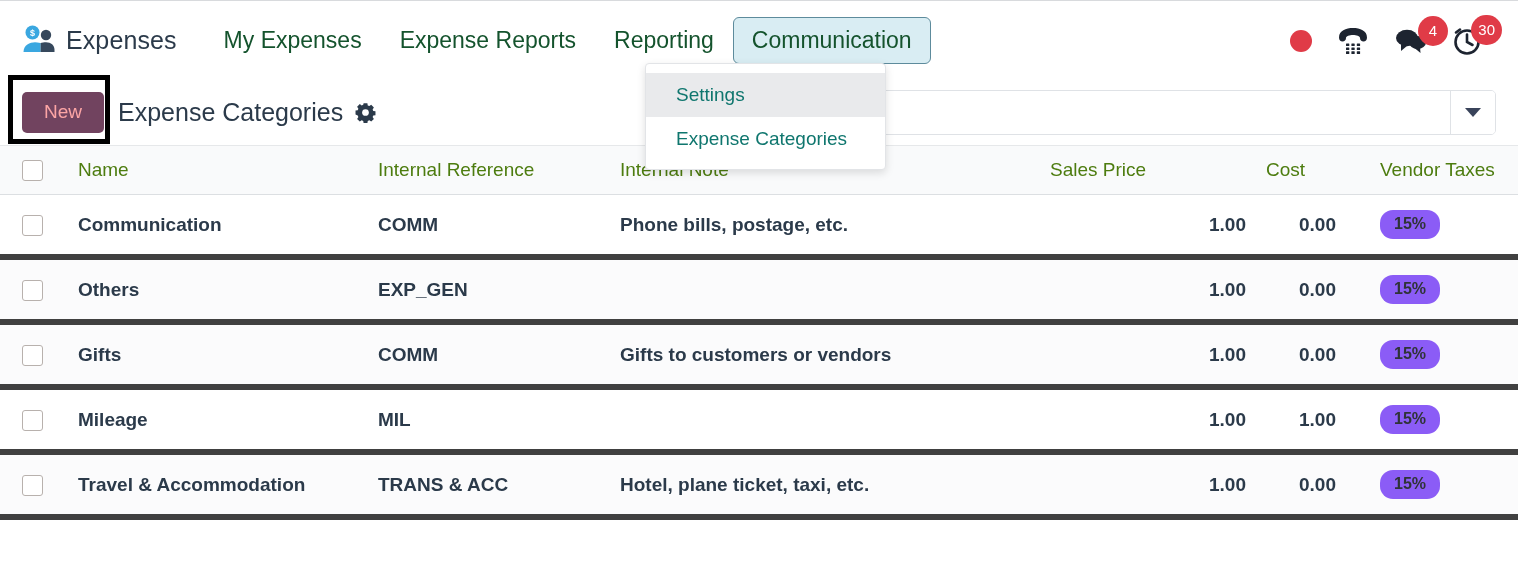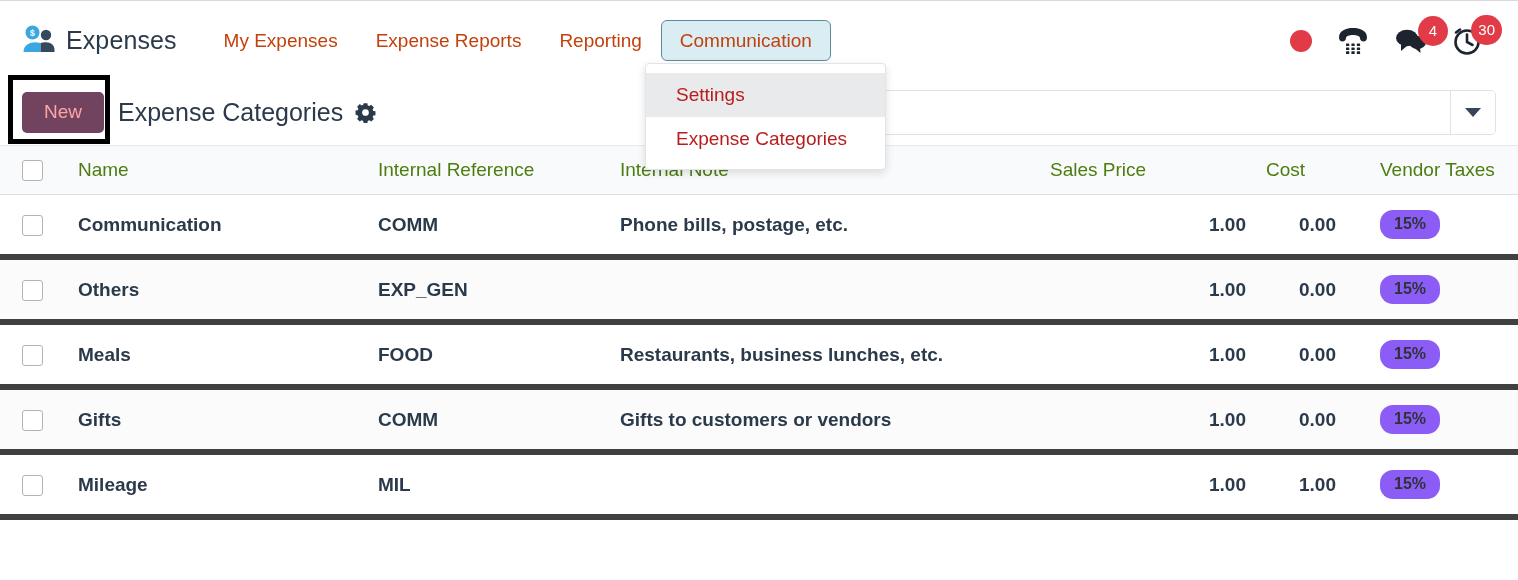--- a/index.html
+++ b/index.html
@@ -43,22 +43,22 @@
     font-size: 25px;
     color: #2b3a4a;
     letter-spacing: .1px;
     margin-right: 28px;
     white-space: nowrap;
   }
 
   .nav-items { display: flex; align-items: center; gap: 0; }
 
   .nav-item {
-    font-size: 19px;
-    color: #c2410c;
+    font-size: 23px;
+    color: #14532d;
     padding: 8px 18px;
     white-space: nowrap;
     cursor: pointer;
     border: 1px solid transparent;
     border-radius: 5px;
     line-height: 1.25;
   }
 
   .nav-item.active {
     background: #d9edf3;
@@ -179,21 +179,21 @@
     background: #ffffff;
     border: 1px solid #e2e4e7;
     border-radius: 4px;
     box-shadow: 0 3px 9px rgba(0,0,0,.13);
     padding: 9px 0;
     z-index: 60;
   }
 
   .dropdown-item {
     font-size: 19px;
-    color: #b91c1c;
+    color: #0f766e;
     padding: 9px 14px 9px 30px;
     white-space: nowrap;
     cursor: pointer;
     line-height: 1.35;
   }
 
   .dropdown-item.hovered { background: #e9eaec; }
 
   
   .list-wrap { position: relative; z-index: 10; }
@@ -398,29 +398,20 @@
         <tr class="alt">
           <td class="col-check"><span class="checkbox"></span></td>
           <td class="col-name">Others</td>
           <td class="col-ref">EXP_GEN</td>
           <td class="col-note"></td>
           <td class="col-price">1.00</td>
           <td class="col-cost">0.00</td>
           <td class="col-tax"><span class="tax-pill">15%</span></td>
         </tr>
 
-        <tr>
-          <td class="col-check"><span class="checkbox"></span></td>
-          <td class="col-name">Meals</td>
-          <td class="col-ref">FOOD</td>
-          <td class="col-note">Restaurants, business lunches, etc.</td>
-          <td class="col-price">1.00</td>
-          <td class="col-cost">0.00</td>
-          <td class="col-tax"><span class="tax-pill">15%</span></td>
-        </tr>
 
         <tr class="alt">
           <td class="col-check"><span class="checkbox"></span></td>
           <td class="col-name">Gifts</td>
           <td class="col-ref">COMM</td>
           <td class="col-note">Gifts to customers or vendors</td>
           <td class="col-price">1.00</td>
           <td class="col-cost">0.00</td>
           <td class="col-tax"><span class="tax-pill">15%</span></td>
         </tr>
@@ -428,20 +419,29 @@
         <tr>
           <td class="col-check"><span class="checkbox"></span></td>
           <td class="col-name">Mileage</td>
           <td class="col-ref">MIL</td>
           <td class="col-note"></td>
           <td class="col-price">1.00</td>
           <td class="col-cost">1.00</td>
           <td class="col-tax"><span class="tax-pill">15%</span></td>
         </tr>
 
+        <tr class="alt">
+          <td class="col-check"><span class="checkbox"></span></td>
+          <td class="col-name">Travel &amp; Accommodation</td>
+          <td class="col-ref">TRANS &amp; ACC</td>
+          <td class="col-note">Hotel, plane ticket, taxi, etc.</td>
+          <td class="col-price">1.00</td>
+          <td class="col-cost">0.00</td>
+          <td class="col-tax"><span class="tax-pill">15%</span></td>
+        </tr>
 
       </tbody>
     </table>
   </div>
 
   <div class="annot-box"></div>
 
 </div>
 
 </body></html>

